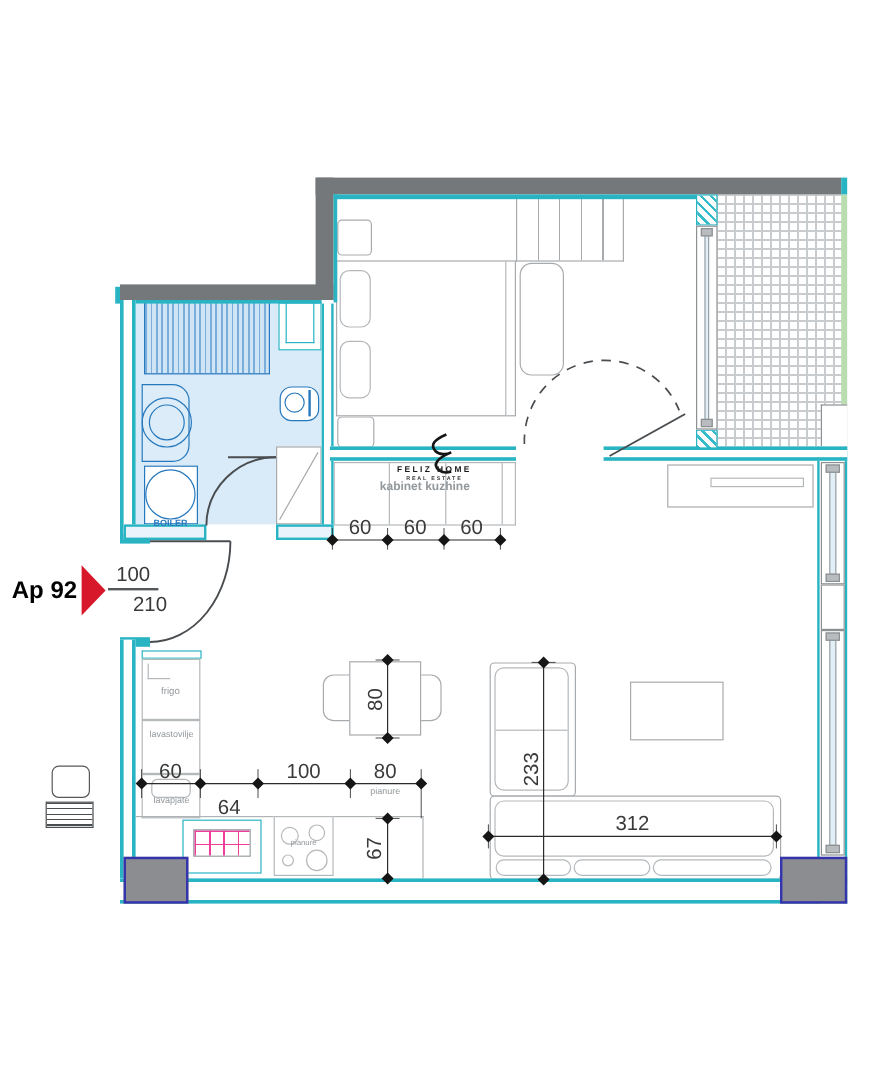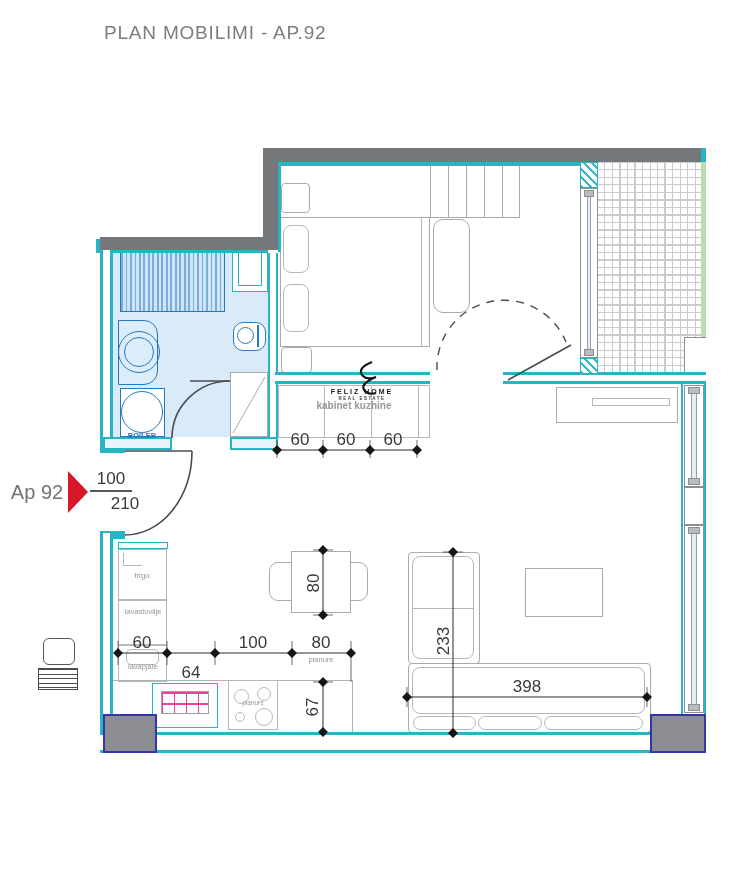--- a/index.html
+++ b/index.html
@@ -34,21 +34,21 @@
              border:1px solid #4a4d50;box-sizing:border-box;background-color:#fff;}
   .pinkgrid{border:1px solid #9aa0a4;box-sizing:border-box;
             background-image:repeating-linear-gradient(to right,#f23d9a 0 1.5px,transparent 1.5px 12px),
                              repeating-linear-gradient(to bottom,#f23d9a 0 1.5px,transparent 1.5px 11px);}
   .column{background:#8b8d90;border:2px solid #3434ac;box-sizing:border-box;}
   
   .t{position:absolute;color:#3a3a3a;font-size:17px;line-height:1;text-align:center;white-space:nowrap;}
   .rot{transform:translate(-50%,-50%) rotate(-90deg);}
   .lbl{position:absolute;color:#93989c;font-size:8px;line-height:1;text-align:center;white-space:nowrap;}
   .title{position:absolute;color:#7a7d80;font-size:19px;letter-spacing:0.8px;white-space:nowrap;}
-  .red{color:#737373;}
+  .red{color:#000000;font-weight:bold;}
   svg.overlay{position:absolute;left:0;top:0;pointer-events:none;}
   .arc{stroke:#4a4d50;stroke-width:1.6;fill:none;}
   .dashed{stroke-dasharray:8 7;stroke-width:1.4;}
   .dim{stroke:#2b2b2b;stroke-width:1;}
   .guide{stroke:#2b2b2b;stroke-width:0.7;}
 </style>
 </head>
 <body>
 
 <div id="plan">
@@ -210,21 +210,20 @@
         M365,450 L370,445 L375,450 L370,455 Z M412,450 L417,445 L422,450 L417,455 Z
         M318,550 L323,545 L328,550 L323,555 Z M318,615 L323,610 L328,615 L323,620 Z
         M318,682 L323,677 L328,682 L323,687 Z M318,732 L323,727 L328,732 L323,737 Z
         M448,552 L453,547 L458,552 L453,557 Z M448,733 L453,728 L458,733 L453,738 Z
         M402,697 L407,692 L412,697 L407,702 Z M642,697 L647,692 L652,697 L647,702 Z"></path>
     </g>
 
     <path d="M372,362 c-10,4 -14,9 -9,14 c3,3 9,3 13,1 c-12,5 -16,10 -10,15 c3,2 7,2 10,1" stroke="#151515" stroke-width="2.2" fill="none"></path>
   </svg>
 
-  <div class="title" style="left:104px;top:22px;">PLAN MOBILIMI - AP.92</div>
 
   <div class="t red" style="left:6px;top:482px;width:62px;font-size:20px;">Ap 92</div>
   <div class="t" style="left:93px;top:470px;width:36px;">100</div>
   <div class="t" style="left:107px;top:495px;width:36px;">210</div>
 
   <div class="lbl" style="left:121px;top:432px;width:42px;font-size:7.5px;color:#2779bd;font-weight:bold;">BOILER</div>
   <div class="lbl" style="left:124px;top:572px;width:36px;">frigo</div>
   <div class="lbl" style="left:116px;top:608px;width:54px;font-size:7.5px;">lavastovilje</div>
   <div class="lbl" style="left:118px;top:663px;width:50px;font-size:7.5px;">lavapjate</div>
   <div class="lbl" style="left:230px;top:700px;width:46px;font-size:6.5px;">pianure</div>
@@ -239,15 +238,15 @@
   <div class="t" style="left:233px;top:634px;width:40px;">100</div>
   <div class="t" style="left:301px;top:634px;width:40px;">80</div>
 
   <div class="t" style="left:280px;top:431px;width:40px;">60</div>
   <div class="t" style="left:326px;top:431px;width:40px;">60</div>
   <div class="t" style="left:373px;top:431px;width:40px;">60</div>
 
   <div class="t rot" style="left:313px;top:583px;">80</div>
   <div class="t rot" style="left:312px;top:707px;">67</div>
   <div class="t rot" style="left:443px;top:641px;">233</div>
-  <div class="t" style="left:507px;top:678px;width:40px;">398</div>
+  <div class="t" style="left:507px;top:678px;width:40px;">312</div>
 
 </div>
 
 </body></html>

